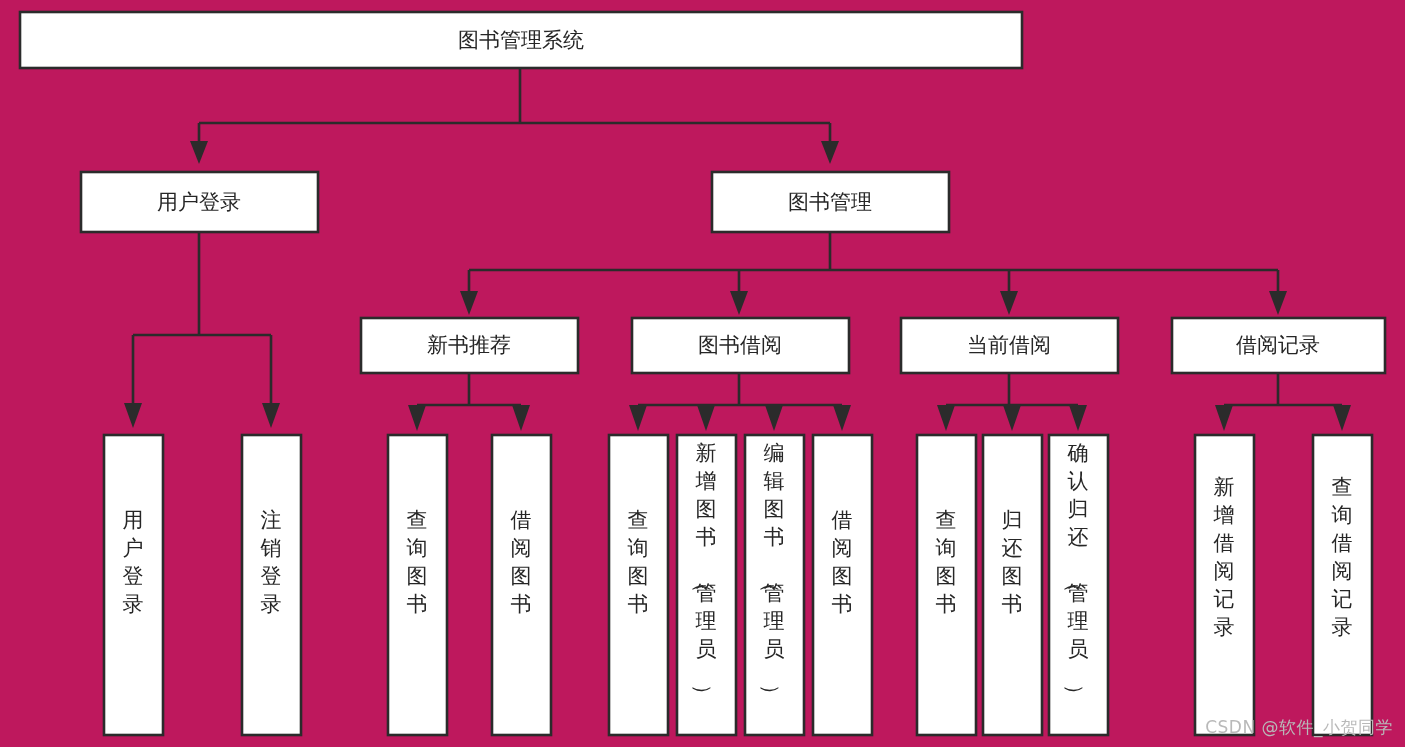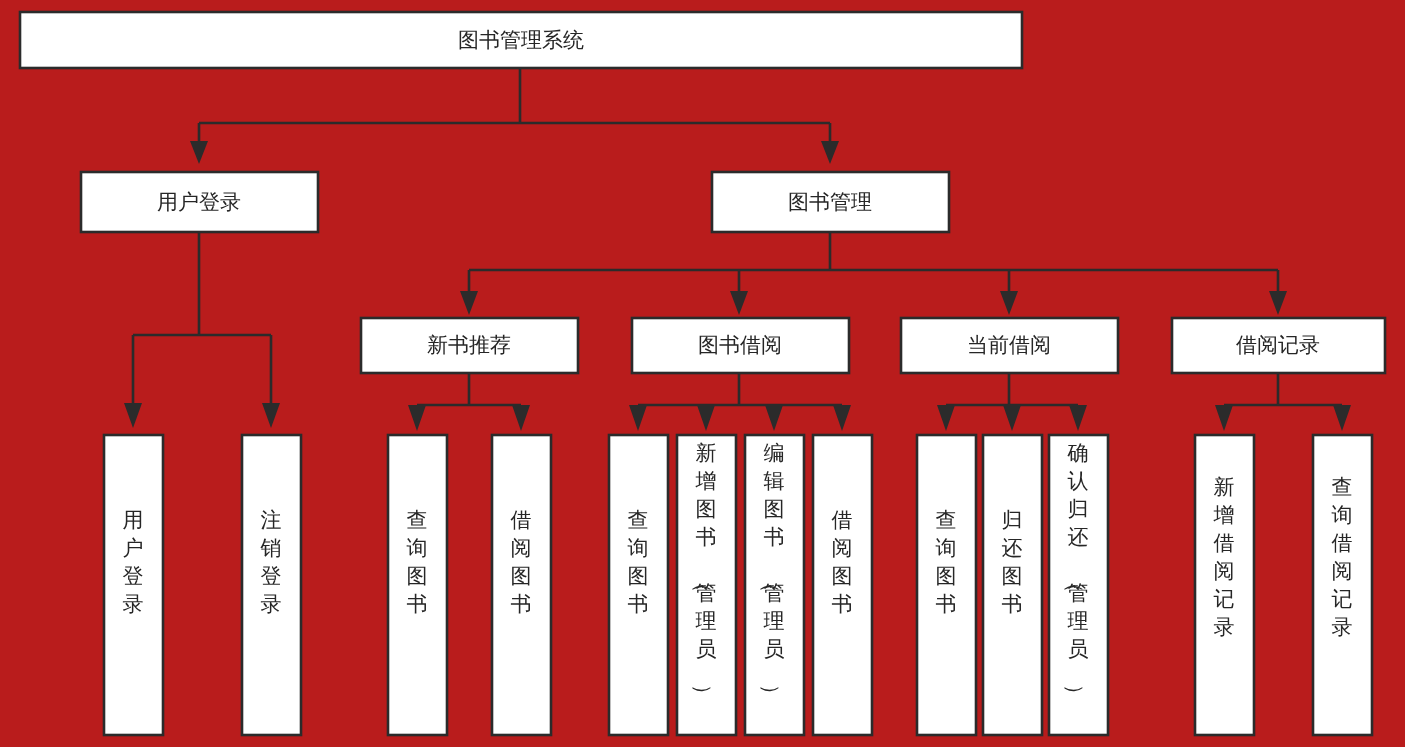--- a/index.html
+++ b/index.html
@@ -10,21 +10,21 @@
   body {
     width: 1405px;
     height: 747px;
     font-family: "DejaVu Sans", "Liberation Sans", sans-serif;
     overflow: hidden;
   }
   #diagram-root {
     position: relative;
     width: 1405px;
     height: 747px;
-    background: #b91c1c;
+    background: #be185d;
   }
   svg#flow-svg {
     position: absolute;
     left: 0;
     top: 0;
     width: 1405px;
     height: 747px;
     display: block;
   }
   .node-box {
@@ -230,14 +230,15 @@
       <rect class="leaf-box" x="1195" y="435" width="59" height="300"></rect>
       <text class="leaf-label" x="1224" y="494"><tspan x="1224" dy="0">新</tspan><tspan x="1224" dy="28">增</tspan><tspan x="1224" dy="28">借</tspan><tspan x="1224" dy="28">阅</tspan><tspan x="1224" dy="28">记</tspan><tspan x="1224" dy="28">录</tspan></text>
     </g>
     <g>
       <rect class="leaf-box" x="1313" y="435" width="59" height="300"></rect>
       <text class="leaf-label" x="1342" y="494"><tspan x="1342" dy="0">查</tspan><tspan x="1342" dy="28">询</tspan><tspan x="1342" dy="28">借</tspan><tspan x="1342" dy="28">阅</tspan><tspan x="1342" dy="28">记</tspan><tspan x="1342" dy="28">录</tspan></text>
     </g>
 
   </svg>
 
+  <div class="watermark">CSDN @软件_小贺同学</div>
 
 </div>
 
 </body></html>

